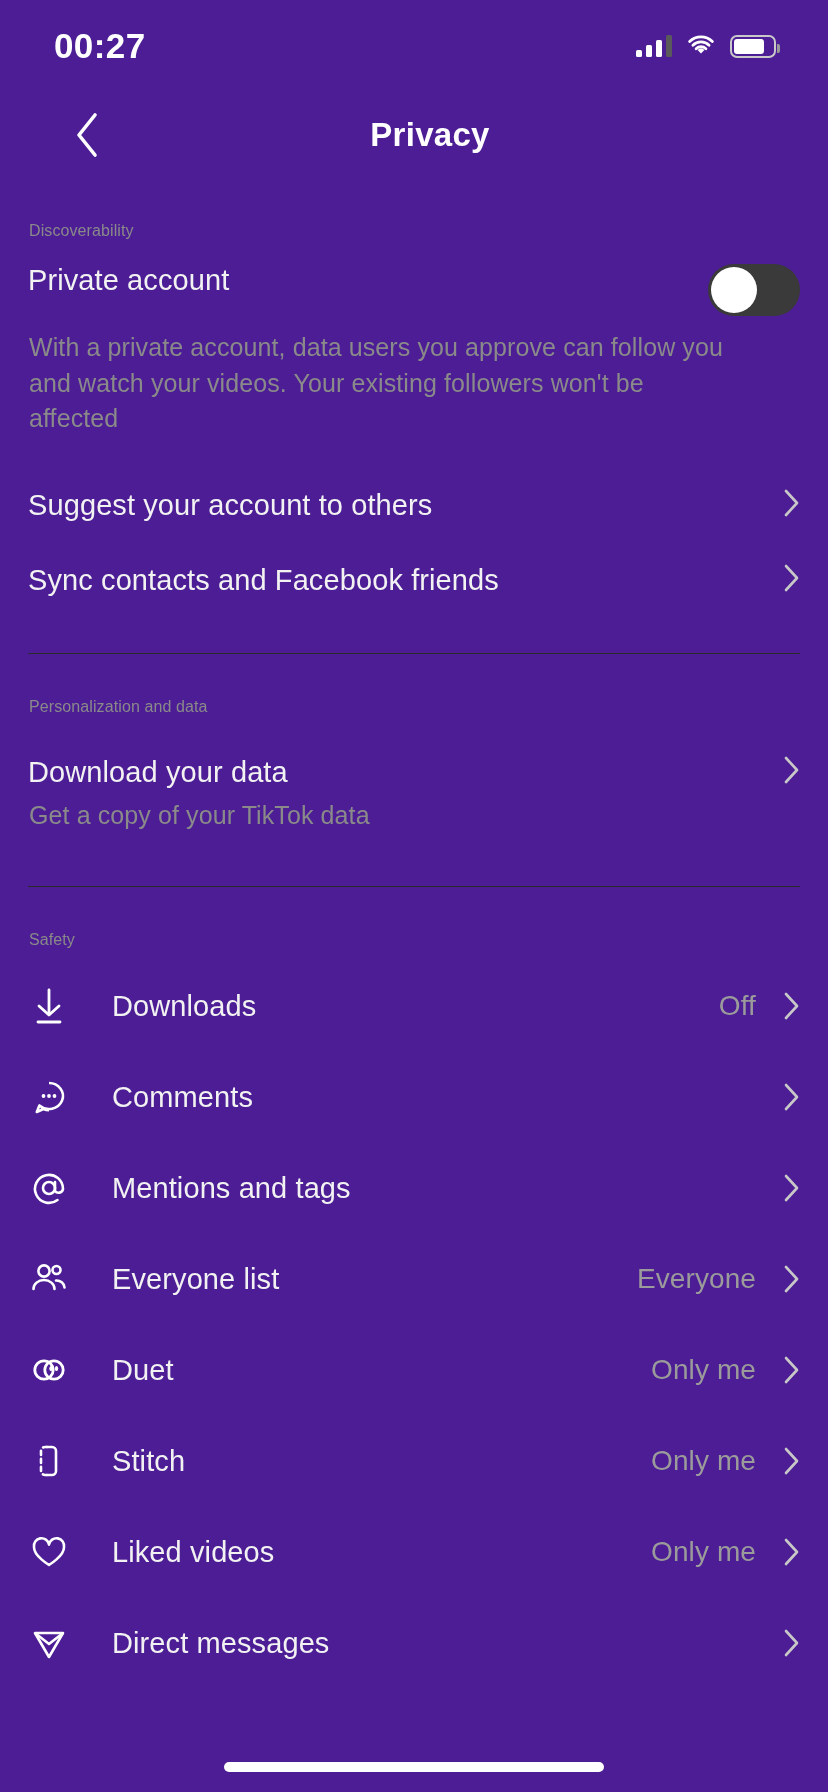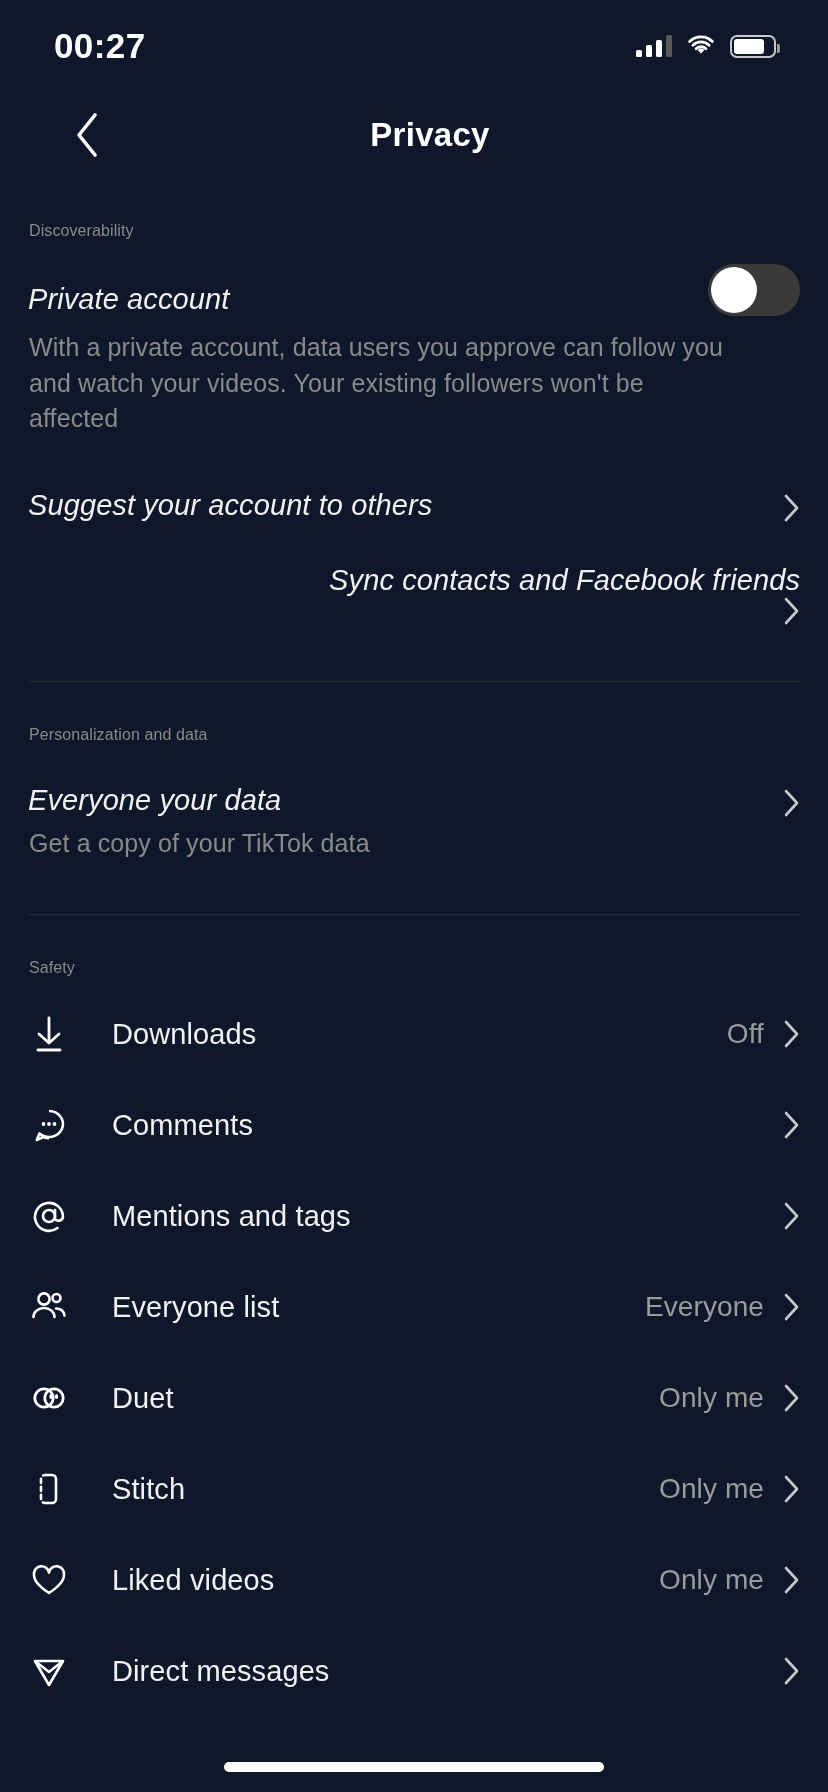--- a/index.html
+++ b/index.html
@@ -3,21 +3,21 @@
 <meta charset="utf-8">
 <style>
   * { margin:0; padding:0; box-sizing:border-box; }
   html,body{
     width:828px; height:1792px;
     background:#000;
     font-family:"Liberation Sans", sans-serif;
     -webkit-font-smoothing:antialiased;
     overflow:hidden;
   }
-  .phone{ position:relative; width:828px; height:1792px; background:#0f172a; }
+  .phone{ position:relative; width:828px; height:1792px; background:#4c1d95; }
 
   
   .statusbar{
     height:92px; display:flex; align-items:center;
     justify-content:space-between; padding:0 52px 0 54px;
   }
   .clock{ color:#fff; font-size:35px; font-weight:700; letter-spacing:.4px; }
   .status-right{ display:flex; align-items:center; gap:14px; }
   .sig{ display:flex; align-items:flex-end; gap:4px; height:22px; }
   .sig i{ display:block; width:6px; background:#fff; border-radius:1.5px; }
@@ -48,22 +48,22 @@
   .nav-title{ color:#fff; font-size:33px; font-weight:700; letter-spacing:.3px; }
 
   
   .content{ padding:0 28px; }
   .section-header{
     color:#8a8a8a; font-size:16px; font-weight:400;
     padding:44px 0 0 1px; letter-spacing:.1px;
   }
 
   .row{
-    display:flex; align-items:flex-end;
-    min-height:70px; padding:24px 0 0 0;font-style:italic;
+    display:flex; align-items:flex-start;
+    min-height:70px; padding:24px 0 0 0;
   }
   .row .label{ color:#f2f2f2; font-size:29px; font-weight:400; flex:1; letter-spacing:.1px; }
   .chev{ width:16px; height:28px; flex:0 0 auto; }
   .desc{
     color:#8a8a8a; font-size:25px; line-height:1.42;
     padding:14px 0 0 1px; max-width:700px; letter-spacing:.1px;
   }
   .sub{
     color:#8a8a8a; font-size:25px; padding:12px 0 0 1px; letter-spacing:.1px;
   }
@@ -79,21 +79,21 @@
     position:absolute; top:3px; left:3px;
     width:46px; height:46px; border-radius:50%; background:#fff;
   }
 
   
   .srow{
     display:flex; align-items:center; height:91px;
   }
   .srow .ico{ width:56px; display:flex; align-items:center; justify-content:flex-start; flex:0 0 56px; }
   .srow .label{ color:#f2f2f2; font-size:29px; flex:1; padding-left:28px; letter-spacing:.1px; }
-  .srow .value{ color:#9b9b9b; font-size:28px; margin-right:20px; letter-spacing:.1px; }
+  .srow .value{ color:#9b9b9b; font-size:28px; margin-right:28px; letter-spacing:.1px; }
 
   .safety-list{ padding-top:12px; }
 
   
   .home-indicator{
     position:absolute; bottom:20px; left:50%; transform:translateX(-50%);
     width:380px; height:10px; background:#fff; border-radius:6px;
   }
 </style>
 </head>
@@ -143,33 +143,33 @@
     </div>
     <div class="desc">With a private account, data users you approve can follow you and watch your videos. Your existing followers won't be affected</div>
 
     <div class="row" style="padding-top:52px;">
       <div class="label">Suggest your account to others</div>
       <svg class="chev" viewBox="0 0 16 28">
         <path d="M2 2 L13 14 L2 26" stroke="#c8c8c8" stroke-width="2.6" fill="none" stroke-linecap="round" stroke-linejoin="round"></path>
       </svg>
     </div>
 
-    <div class="row" style="padding-top:42px;flex-direction:column;">
+    <div class="row" style="padding-top:42px;">
       <div class="label">Sync contacts and Facebook friends</div>
       <svg class="chev" viewBox="0 0 16 28">
         <path d="M2 2 L13 14 L2 26" stroke="#c8c8c8" stroke-width="2.6" fill="none" stroke-linecap="round" stroke-linejoin="round"></path>
       </svg>
     </div>
 
     <div class="divider"></div>
 
     <div class="section-header">Personalization and data</div>
 
     <div class="row" style="padding-top:40px;">
-      <div class="label">Everyone your data</div>
+      <div class="label">Download your data</div>
       <svg class="chev" viewBox="0 0 16 28">
         <path d="M2 2 L13 14 L2 26" stroke="#c8c8c8" stroke-width="2.6" fill="none" stroke-linecap="round" stroke-linejoin="round"></path>
       </svg>
     </div>
     <div class="sub">Get a copy of your TikTok data</div>
 
     <div class="divider"></div>
 
     <div class="section-header">Safety</div>
 

